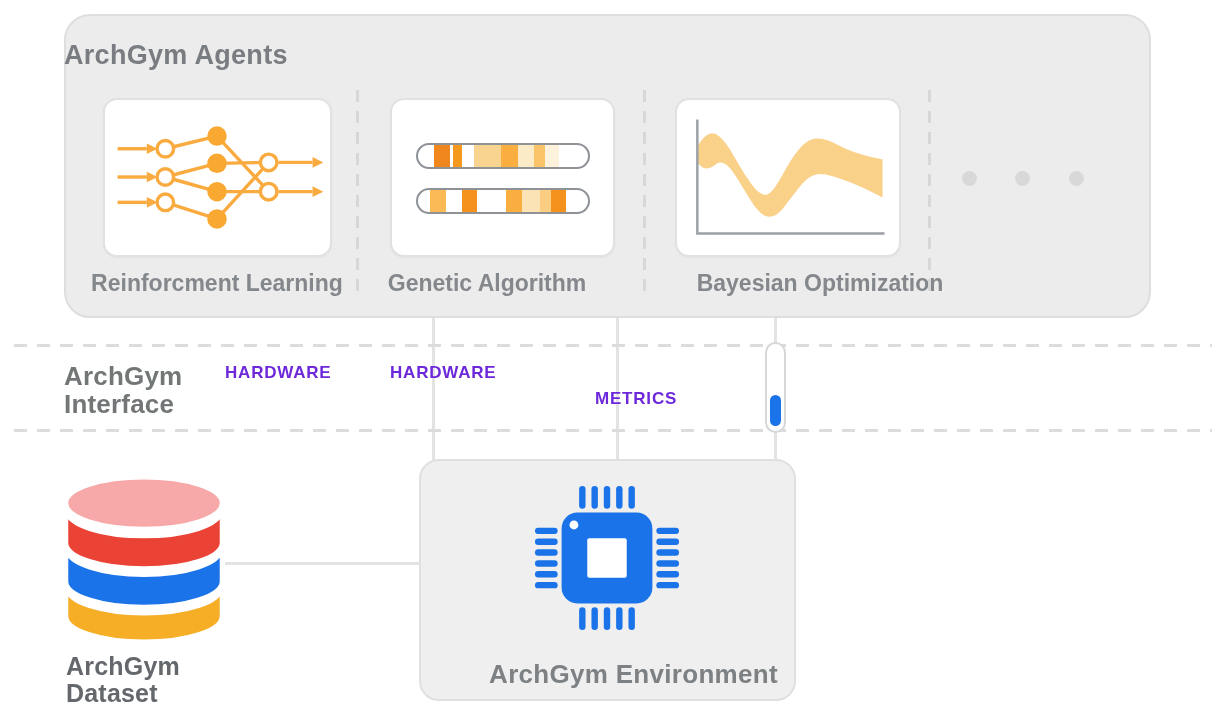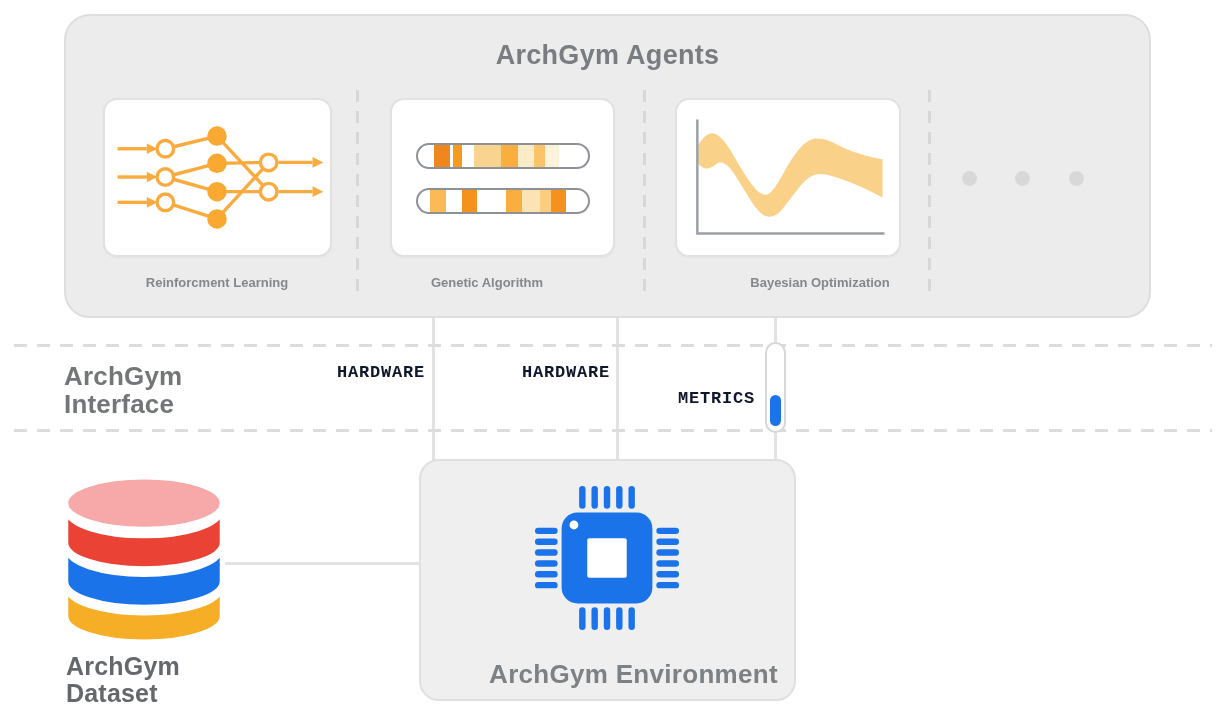--- a/index.html
+++ b/index.html
@@ -6,34 +6,34 @@
   .canvas{
     position:relative;width:1226px;height:722px;background:#ffffff;overflow:hidden;
     font-family:"Liberation Sans",sans-serif;
   }
   
   .agents-panel{
     position:absolute;left:64px;top:14px;width:1087px;height:304px;
     background:#ececec;border:2px solid #dedede;border-radius:26px;box-sizing:border-box;
   }
   .agents-title{
-    position:absolute;left:64px;top:40px;width:1087px;text-align:center;
+    position:absolute;left:64px;top:40px;width:1087px;text-align:left;
     font-size:27px;font-weight:bold;color:#797d81;letter-spacing:.3px;
   }
   .agent-card{
     position:absolute;top:98px;height:159px;background:#fff;
     border:2px solid #dfe1e3;border-radius:14px;box-sizing:border-box;
     box-shadow:0 1px 2px rgba(0,0,0,.04);
   }
   .card-rl{left:103px;width:229px;}
   .card-ga{left:390px;width:225px;}
   .card-bo{left:675px;width:226px;}
   .card-label{
     position:absolute;top:271px;height:24px;line-height:24px;text-align:center;
-    font-size:13px;font-weight:600;color:#84888c;
+    font-size:23px;font-weight:600;color:#84888c;
   }
   .label-rl{left:77px;width:280px;}
   .label-ga{left:347px;width:280px;}
   .label-bo{left:680px;width:280px;}
   .card-separator{
     position:absolute;top:90px;height:204px;width:3px;
     background:repeating-linear-gradient(180deg,#d7d7d7 0 12px,transparent 12px 21px);
   }
   .sep-1{left:356px;} .sep-2{left:643px;} .sep-3{left:928px;}
   .ellipsis-dot{
@@ -57,22 +57,22 @@
   .dashed-divider{
     position:absolute;left:14px;width:1198px;height:3px;
     background:repeating-linear-gradient(90deg,#dcdcdc 0 13px,transparent 13px 23px);
   }
   .divider-top{top:344px;} .divider-bottom{top:429px;}
   .interface-title{
     position:absolute;left:64px;top:362px;font-size:26px;font-weight:bold;
     color:#737677;line-height:28px;letter-spacing:.2px;
   }
   .channel-label{
-    position:absolute;text-align:right;font-size:17px;font-weight:bold;
-    color:#0f172a;line-height:22px;letter-spacing:.8px;font-family:Liberation Mono, monospace;
+    position:absolute;font-size:17px;font-weight:bold;
+    color:#6d28d9;line-height:22px;letter-spacing:.8px;
   }
   .ch-state{top:362px;right:801px;width:200px;}
   .ch-params{top:362px;right:616px;width:220px;}
   .ch-metrics{top:388px;right:471px;width:160px;}
   
   .v-connector{position:absolute;top:318px;width:3px;height:142px;background:#e3e3e3;}
   .vc-1{left:432px;} .vc-2{left:616px;} .vc-3{left:774px;}
   .h-connector{position:absolute;left:225px;top:562px;width:195px;height:3px;background:#e3e3e3;}
   
   .metrics-slider{

